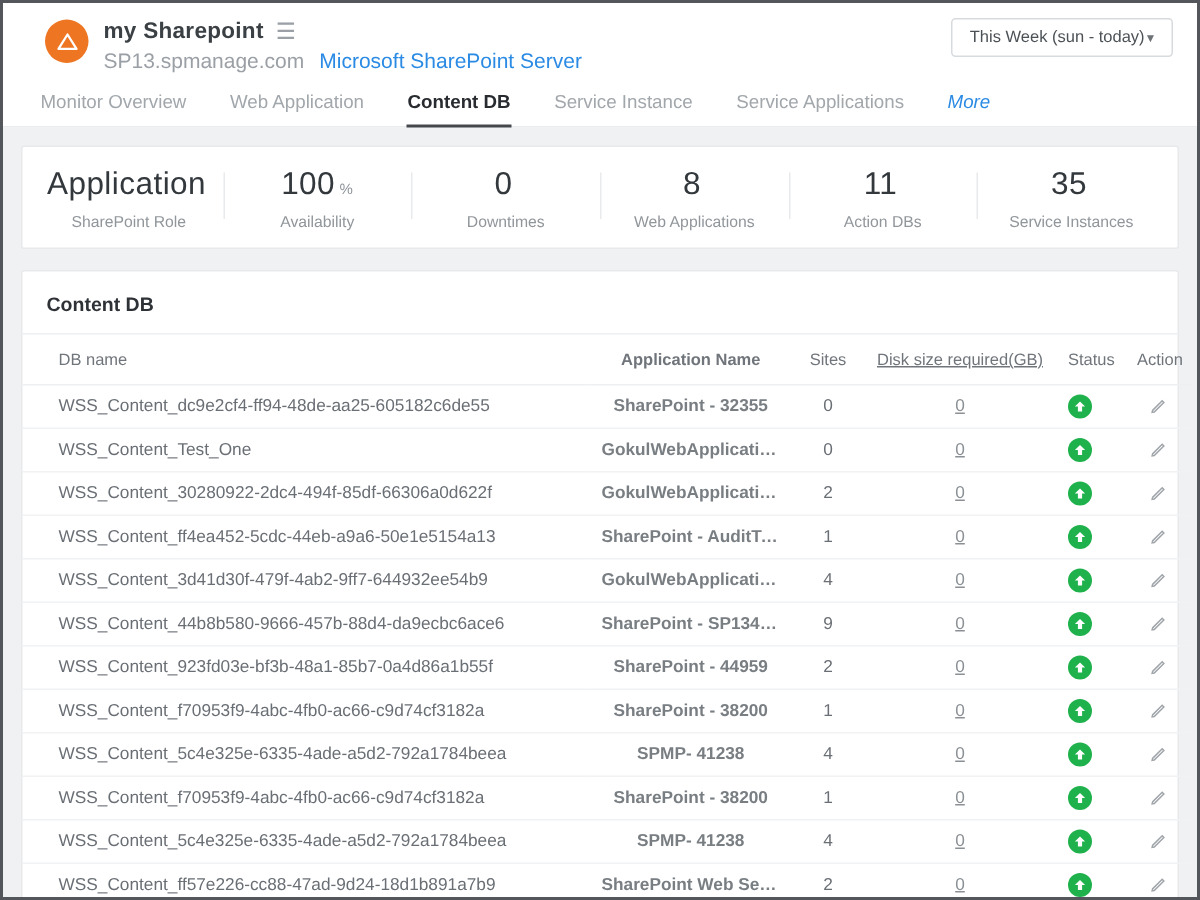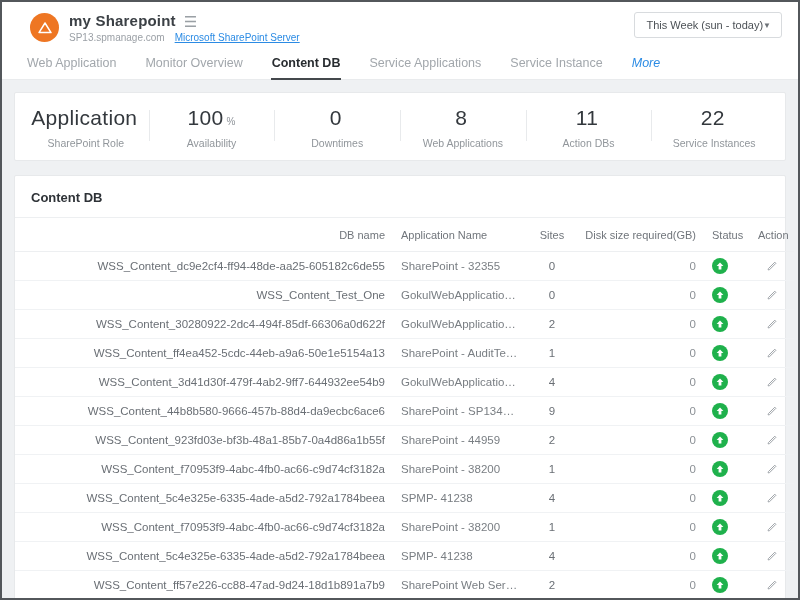--- a/index.html
+++ b/index.html
@@ -29,22 +29,22 @@
     background: #ee7623;
     display: flex; align-items: center; justify-content: center;
     margin-right: 10px; margin-top: 1px;
     flex: 0 0 auto;
   }
   .title-block { display: flex; flex-direction: column; }
   .title-row { display: flex; align-items: flex-end; gap: 8px; }
   .monitor-title { font-size: 15px; font-weight: 700; color: #3b4045; letter-spacing: .2px; }
   .menu-glyph { color: #9aa0a5; font-size: 15px; line-height: 1; cursor: pointer; }
   .sub-row { display: flex; align-items: center; gap: 10px; margin-top: 3px; }
-  .host { font-size: 10px; color: #9ba0a6; text-align: right; }
-  .type-link { font-size: 10px; color: #2b8be4; cursor: pointer; text-decoration: underline; }
+  .host { font-size: 14px; color: #9ba0a6; text-align: right; }
+  .type-link { font-size: 14px; color: #2b8be4; cursor: pointer; }
   .time-select {
     position: absolute; right: 16px; top: 10px;
     border: 1px solid #d8dbde; border-radius: 3px;
     background: #fff;
     padding: 6px 10px 6px 12px;
     display: flex; align-items: center; 
     font-size: 11px; color: #4c5156; cursor: pointer;
     min-width: 132px;
   }
   .caret { font-size: 8px; color: #6d7277; }
@@ -96,25 +96,25 @@
     border-bottom: 1px solid #edeff1;
     white-space: nowrap;
   }
   td {
     font-size: 11.5px; color: #6a6f75;
     padding: 6px 8px;
     border-bottom: 1px solid #f0f2f4;
     white-space: nowrap; overflow: hidden; text-overflow: ellipsis;
     height: 25px;
   }
-  .col-db    { width: 378px; text-align: right; }
+  .col-db    { width: 378px; text-align: left; }
   th.col-db, td.col-db { padding-left: 24px; }
-  .col-app   { width: 135px; text-align: left; }
+  .col-app   { width: 135px; text-align: center; font-weight: bold; }
   .col-sites { width: 48px;  text-align: center; }
-  .col-disk  { width: 128px; text-align: right; }
+  .col-disk  { width: 128px; text-align: center; text-decoration: underline; }
   .col-status{ width: 46px;  text-align: left; }
   .col-action{ width: 44px;  text-align: center; }
   td.col-app { color: #797e83; }
   td.col-disk{ color: #8b9095; }
   .status-up {
     display: inline-flex; width: 16px; height: 16px; border-radius: 50%;
     background: #1fb14c; align-items: center; justify-content: center;
     vertical-align: middle;
   }
   .edit-icon { display: inline-block; vertical-align: middle; cursor: pointer; }
@@ -140,25 +140,25 @@
         <span class="type-link">Microsoft SharePoint Server</span>
       </div>
     </div>
     <div class="time-select">
       <span>This Week (sun - today)</span>
       <span class="caret">▼</span>
     </div>
   </div>
 
   <div class="tabbar">
+      <div class="tab">Monitor Overview</div>
       <div class="tab">Web Application</div>
-      <div class="tab">Monitor Overview</div>
       <div class="tab active">Content DB</div>
+      <div class="tab">Service Instance</div>
       <div class="tab">Service Applications</div>
-      <div class="tab">Service Instance</div>
       <div class="tab accent">More</div>
     </div>
 
   <div class="page-body">
 
     <div class="card stats">
   <div class="stat">
     <div class="stat-value"><span class="v">Application</span><span class="stat-suffix s"></span></div>
     <div class="stat-label">SharePoint Role</div>
   </div>
@@ -177,21 +177,21 @@
     <div class="stat-value"><span class="v">8</span><span class="stat-suffix s"></span></div>
     <div class="stat-label">Web Applications</div>
   </div>
 
   <div class="stat">
     <div class="stat-value"><span class="v">11</span><span class="stat-suffix s"></span></div>
     <div class="stat-label">Action DBs</div>
   </div>
 
   <div class="stat">
-    <div class="stat-value"><span class="v">22</span><span class="stat-suffix s"></span></div>
+    <div class="stat-value"><span class="v">35</span><span class="stat-suffix s"></span></div>
     <div class="stat-label">Service Instances</div>
   </div>
 </div>
 
     <div class="card table-card">
       <div class="section-title">Content DB</div>
       <table>
         <thead>
           <tr>
             <th class="col-db">DB name</th>

